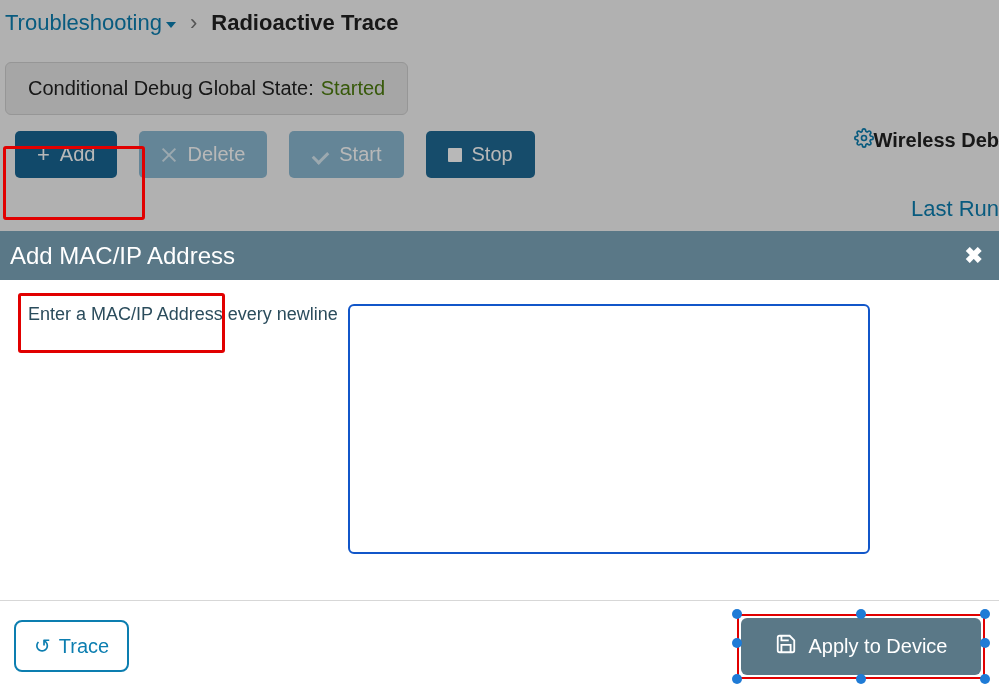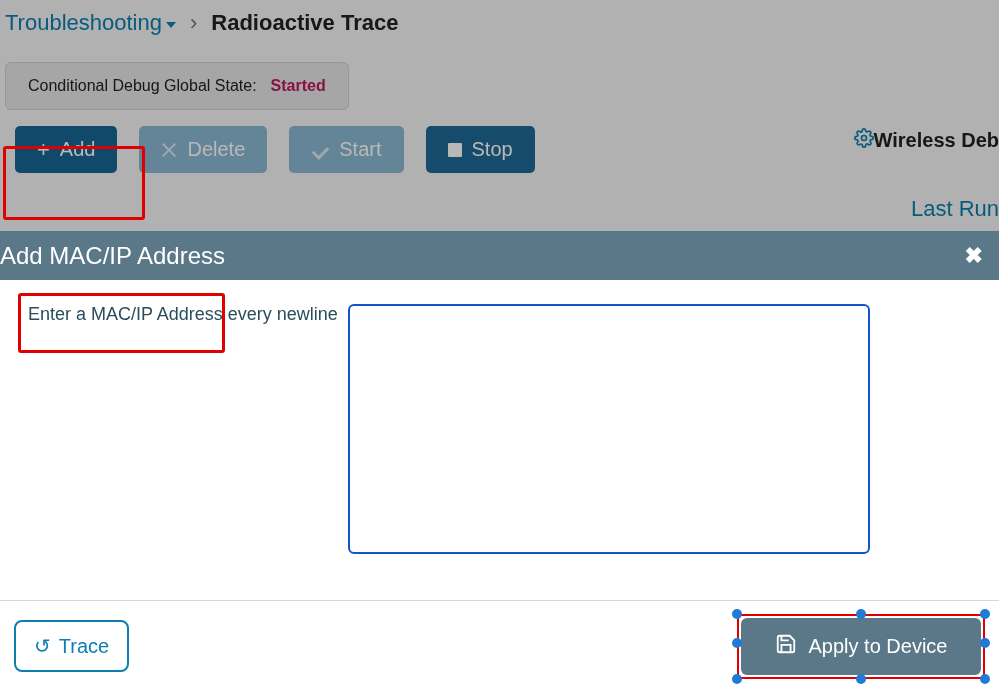--- a/index.html
+++ b/index.html
@@ -24,27 +24,27 @@
   }
   .breadcrumb .link { color: #0c7eb0; display: inline-flex; align-items: center; gap: 4px; }
   .breadcrumb .caret-down {
     width: 0; height: 0; border-left: 5px solid transparent; border-right: 5px solid transparent;
     border-top: 6px solid #0c7eb0; margin-top: 4px;
   }
   .breadcrumb .chev { color: #777; font-size: 22px; }
   .breadcrumb .current { color: #222; font-weight: 600; }
 
   .status-pill {
-    display: inline-flex; align-items: center; gap: 14px;
+    display: inline-flex; align-items: center; gap: 7px;
     background: #e6e6e6; border: 1px solid #d0d0d0;
     border-radius: 6px; padding: 14px 22px;
     margin: 6px 0 16px 5px;
-    font-size: 16px; color: #222;
-  }
-  .status-pill .state { color: #be185d; font-weight: 700; }
+    font-size: 20px; color: #222;
+  }
+  .status-pill .state { color: #4d7c0f; font-weight: 400; }
 
   .toolbar {
     display: flex; gap: 22px; align-items: center;
     padding-left: 15px;
   }
   .btn {
     display: inline-flex; align-items: center; gap: 10px;
     border: none; border-radius: 5px;
     padding: 12px 22px; font-size: 20px;
     color: #fff; cursor: pointer;
@@ -82,21 +82,21 @@
   }
 
   
   .hl-box { position: absolute; border: 3px solid #e10000; border-radius: 3px; pointer-events:none; }
 
   
   .modal-header {
     position: absolute; left:0; right:0; top: 231px; height: 49px;
     background: #5a7887; color: #fff;
     display: flex; align-items: center; justify-content: space-between;
-    padding: 0 16px 0 0;
+    padding: 0 16px 0 10px;
     font-size: 24px;
   }
   .close-x { font-size: 22px; color:#fff; cursor:pointer; font-weight:700; }
 
   .modal-body {
     position: absolute; left:0; right:0; top: 280px; bottom: 91px;
     background: #fff;
     padding: 24px 20px 10px 28px;
   }
   .field-row { display:flex; align-items:flex-start; gap: 120px; }

